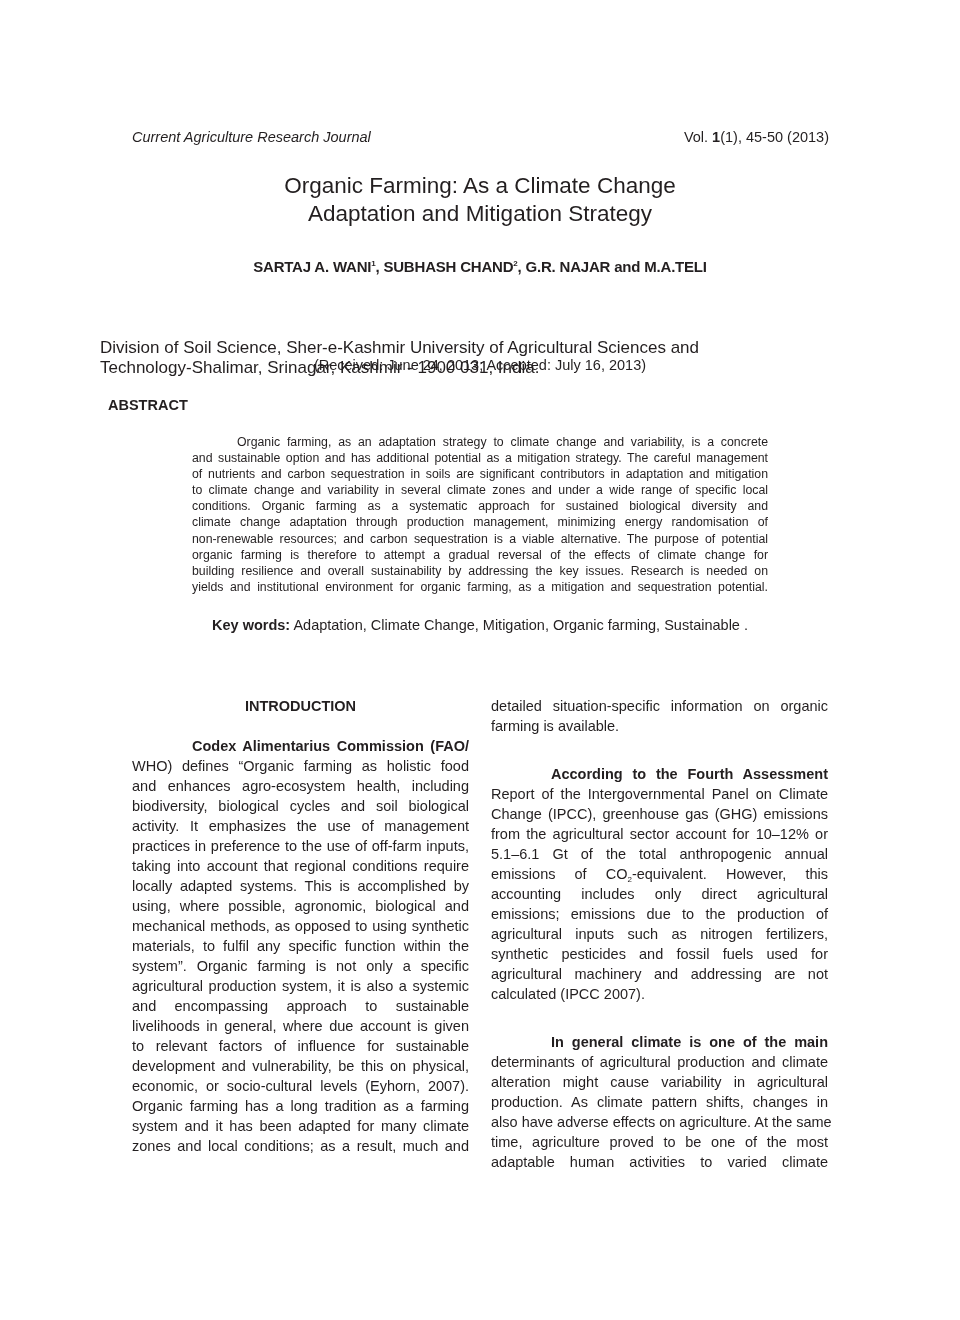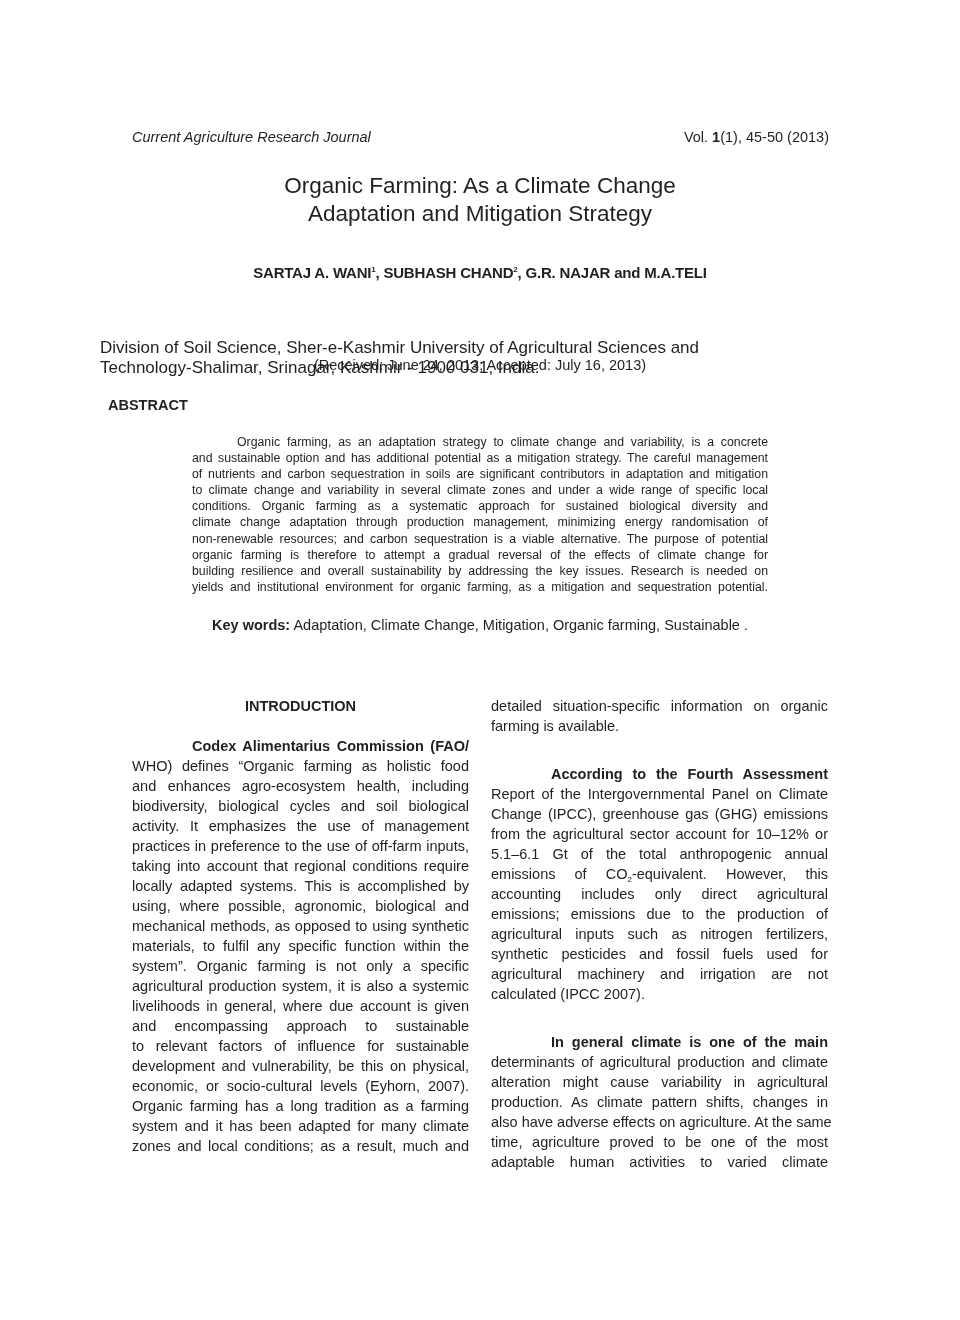--- a/index.html
+++ b/index.html
@@ -16,21 +16,21 @@
       font-size: 14.5px;
       display: flex; justify-content: space-between; align-items: baseline;
     }
     .journal-name { font-style: italic; }
     .vol-b { font-weight: bold; }
     .title {
       left: 100px; top: 172px; width: 760px;
       text-align: center; font-weight: normal; font-size: 22.5px; line-height: 28px;
     }
     .authors {
-      left: 100px; top: 260px; width: 760px;
+      left: 100px; top: 254px; width: 760px;
       text-align: center; font-weight: bold; font-size: 15px; line-height: 20px;
       letter-spacing: -0.2px;
     }
     .authors sup { font-size: 8px; vertical-align: 6px; }
     .affil {
       left: 100px; top: 295px; width: 760px;
       text-align: left; font-size: 17px; line-height: 20px; margin-top: 43px;
     }
     .dates {
       left: 100px; top: 355px; width: 760px;
@@ -124,22 +124,22 @@
   <span class="cline">biodiversity, biological cycles and soil biological</span>
   <span class="cline">activity. It emphasizes the use of management</span>
   <span class="cline">practices in preference to the use of off-farm inputs,</span>
   <span class="cline">taking into account that regional conditions require</span>
   <span class="cline">locally adapted systems. This is accomplished by</span>
   <span class="cline">using, where possible, agronomic, biological and</span>
   <span class="cline">mechanical methods, as opposed to using synthetic</span>
   <span class="cline">materials, to fulfil any specific function within the</span>
   <span class="cline">system”.  Organic farming is not only a specific</span>
   <span class="cline">agricultural production system, it is also a systemic</span>
+  <span class="cline">and encompassing approach to sustainable</span>
   <span class="cline">livelihoods in general, where due account is given</span>
-  <span class="cline">and encompassing approach to sustainable</span>
   <span class="cline">to relevant factors of influence for sustainable</span>
   <span class="cline">development and vulnerability, be this on physical,</span>
   <span class="cline">economic, or socio-cultural levels (Eyhorn, 2007).</span>
   <span class="cline">Organic farming has a long tradition as a farming</span>
   <span class="cline">system and it has been adapted for many climate</span>
   <span class="cline">zones and local conditions; as a result, much and</span>
 </div>
 
 <div class="abs col col-right">
   <span class="cline">detailed situation-specific information on organic</span>
@@ -148,21 +148,21 @@
   <span class="cline indent gap">According to the Fourth Assessment</span>
   <span class="cline">Report of the Intergovernmental Panel on Climate</span>
   <span class="cline">Change (IPCC), greenhouse gas (GHG) emissions</span>
   <span class="cline">from the agricultural sector account for 10–12% or</span>
   <span class="cline">5.1–6.1 Gt of the total anthropogenic annual</span>
   <span class="cline"><span>emissions of CO</span><sub>2</sub><span>-equivalent. However, this</span></span>
   <span class="cline">accounting includes only direct agricultural</span>
   <span class="cline">emissions; emissions due to the production of</span>
   <span class="cline">agricultural inputs such as nitrogen fertilizers,</span>
   <span class="cline">synthetic pesticides and fossil fuels used for</span>
-  <span class="cline">agricultural machinery and irrigation are not</span>
+  <span class="cline">agricultural machinery and addressing are not</span>
   <span class="cline last">calculated (IPCC 2007).</span>
 
   <span class="cline indent gap">In general climate is one of the main</span>
   <span class="cline">determinants of agricultural production and climate</span>
   <span class="cline">alteration might cause variability in agricultural</span>
   <span class="cline">production. As climate pattern shifts, changes in</span>
   <span class="cline">also have adverse effects on agriculture. At the same</span>
   <span class="cline">time, agriculture proved to be one of the most</span>
   <span class="cline">adaptable human activities to varied climate</span>
 </div>

